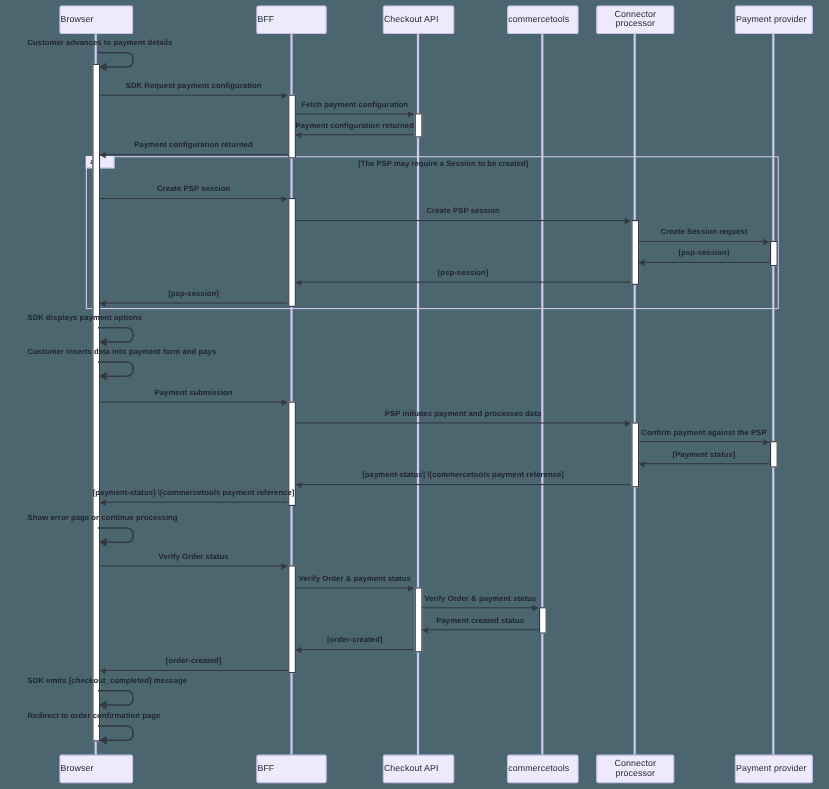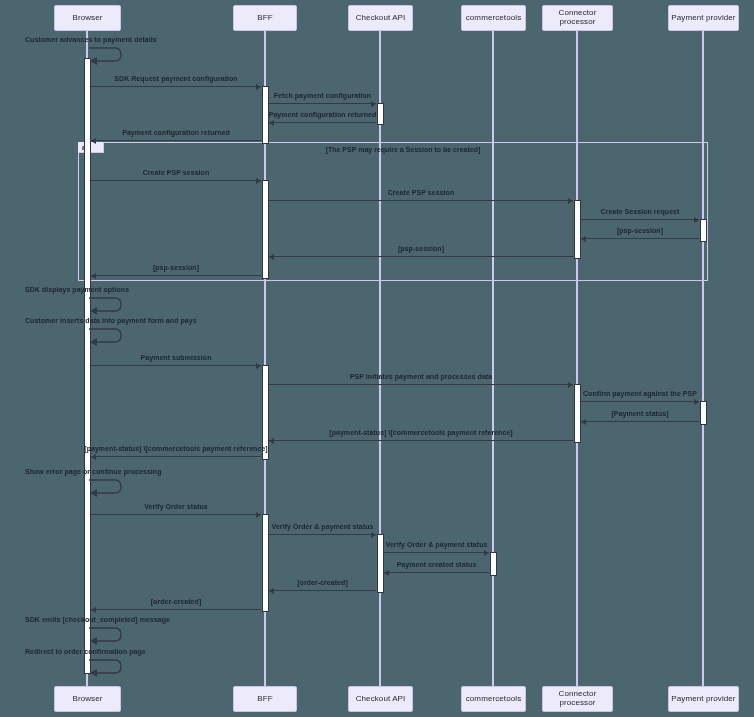--- a/index.html
+++ b/index.html
@@ -8,21 +8,21 @@
     background:#4c6670;
     font-family:"Liberation Sans", sans-serif;
     position:relative;
   }
   #diagram{position:absolute;left:0;top:0;width:754px;height:717px;}
   .actor-box{
     position:absolute;
     background:#eceafb;
     border:1px solid #c9c3ee;
     border-radius:2px;
-    display:flex;align-items:center;justify-content:center;
+    display:flex;align-items:center;justify-content:flex-start;
     font-size:8px;color:#1f2430;
     box-sizing:border-box;
     letter-spacing:.1px;
     text-align:center;
     line-height:1.1;
   }
   .lifeline{
     position:absolute;
     width:2px;
     background:#cec8ef;

